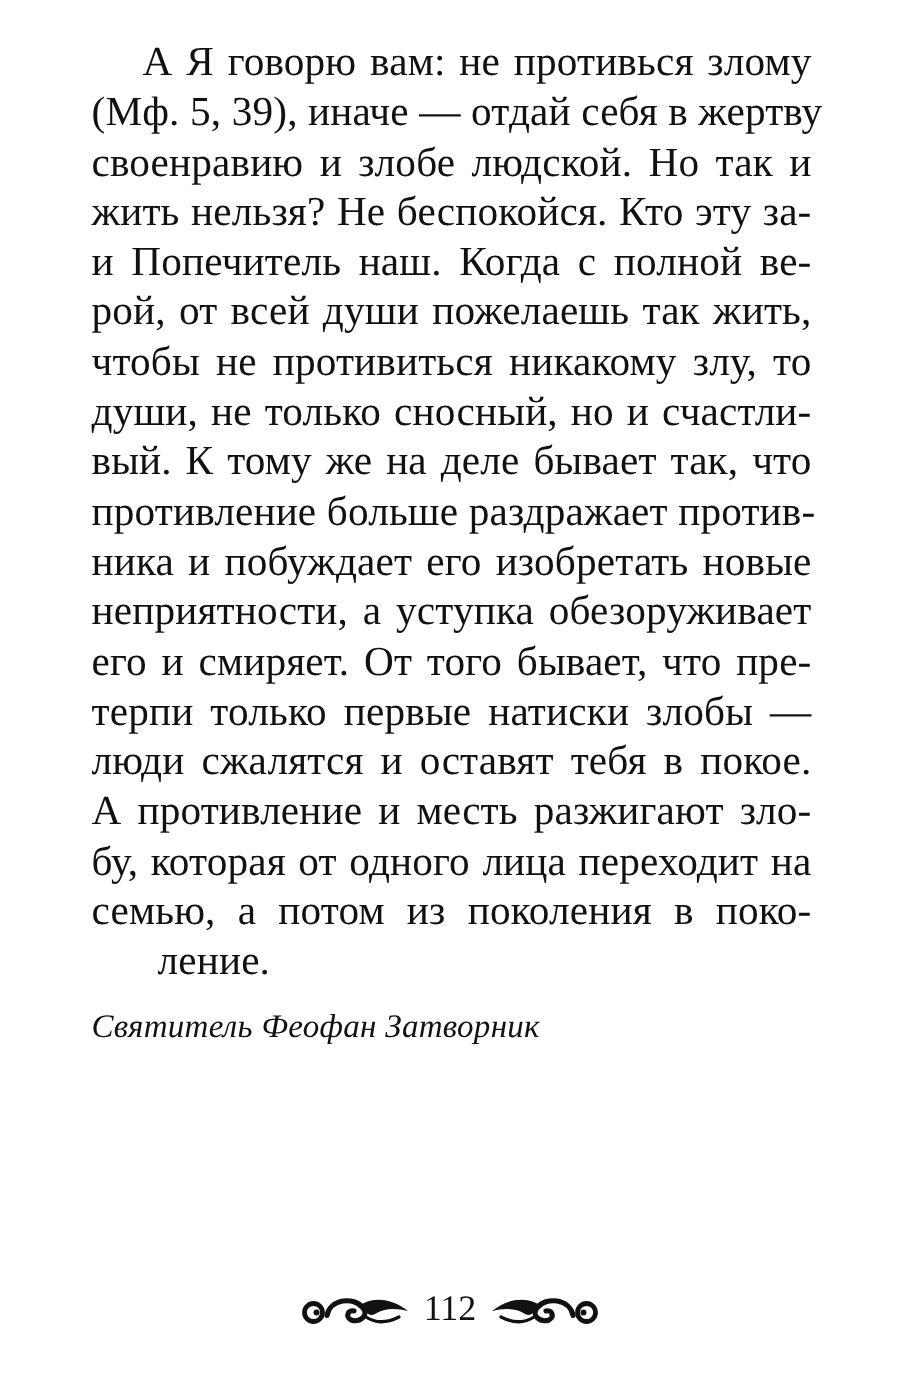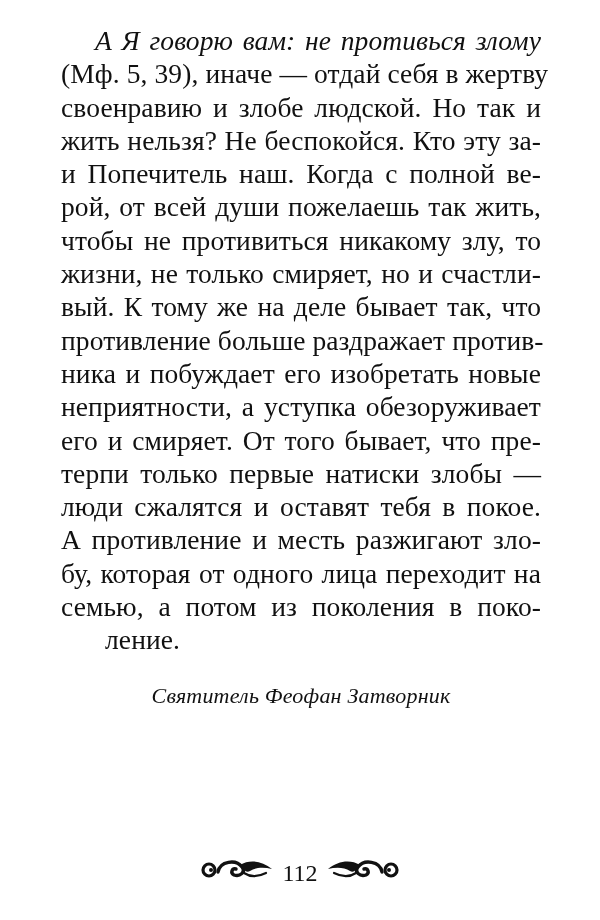--- a/index.html
+++ b/index.html
@@ -32,40 +32,39 @@
       letter-spacing: 0.1px;
     }
     .line.first {
       padding-left: 34px;
     }
     .line.last {
       text-align-last: left;
       margin-left: 44px;
     }
     .italic {
-      font-style: italic;
     }
     .signature {
       display: block;
-      text-align: center;
+      text-align: left;
       font-style: italic;
       font-size: 22px;
       line-height: 30px;
-      margin-top: 24px;
+      margin-top: 12px;
       letter-spacing: 0.2px;
     }
     .footer {
       position: absolute;
       top: 855px;
       left: 0;
       width: 600px;
       height: 36px;
       display: flex;
       justify-content: center;
-      align-items: flex-start;
+      align-items: center;
     }
     .page-number {
       font-size: 24px;
       line-height: 36px;
       font-family: "Liberation Serif", serif;
       margin: 0 4px;
     }
     .ornament svg {
       display: block;
     }
@@ -74,21 +73,21 @@
 <body>
 
 <div class="page">
   <span class="line first italic">А Я говорю вам: не противься злому</span>
   <span class="line">(Мф. 5, 39), иначе — отдай себя в жертву</span>
   <span class="line">своенравию и злобе людской. Но так и</span>
   <span class="line">жить нельзя? Не беспокойся. Кто эту за-</span>
   <span class="line">и Попечитель наш. Когда с полной ве-</span>
   <span class="line">рой, от всей души пожелаешь так жить,</span>
   <span class="line">чтобы не противиться никакому злу, то</span>
-  <span class="line">жизни, не только смиряет, но и счастли-</span>
+  <span class="line">души, не только сносный, но и счастли-</span>
   <span class="line">вый. К тому же на деле бывает так, что</span>
   <span class="line">противление больше раздражает против-</span>
   <span class="line">ника и побуждает его изобретать новые</span>
   <span class="line">неприятности, а уступка обезоруживает</span>
   <span class="line">его и смиряет. От того бывает, что пре-</span>
   <span class="line">терпи только первые натиски злобы —</span>
   <span class="line">люди сжалятся и оставят тебя в покое.</span>
   <span class="line">А противление и месть разжигают зло-</span>
   <span class="line">бу, которая от одного лица переходит на</span>
   <span class="line">семью, а потом из поколения в поко-</span>

